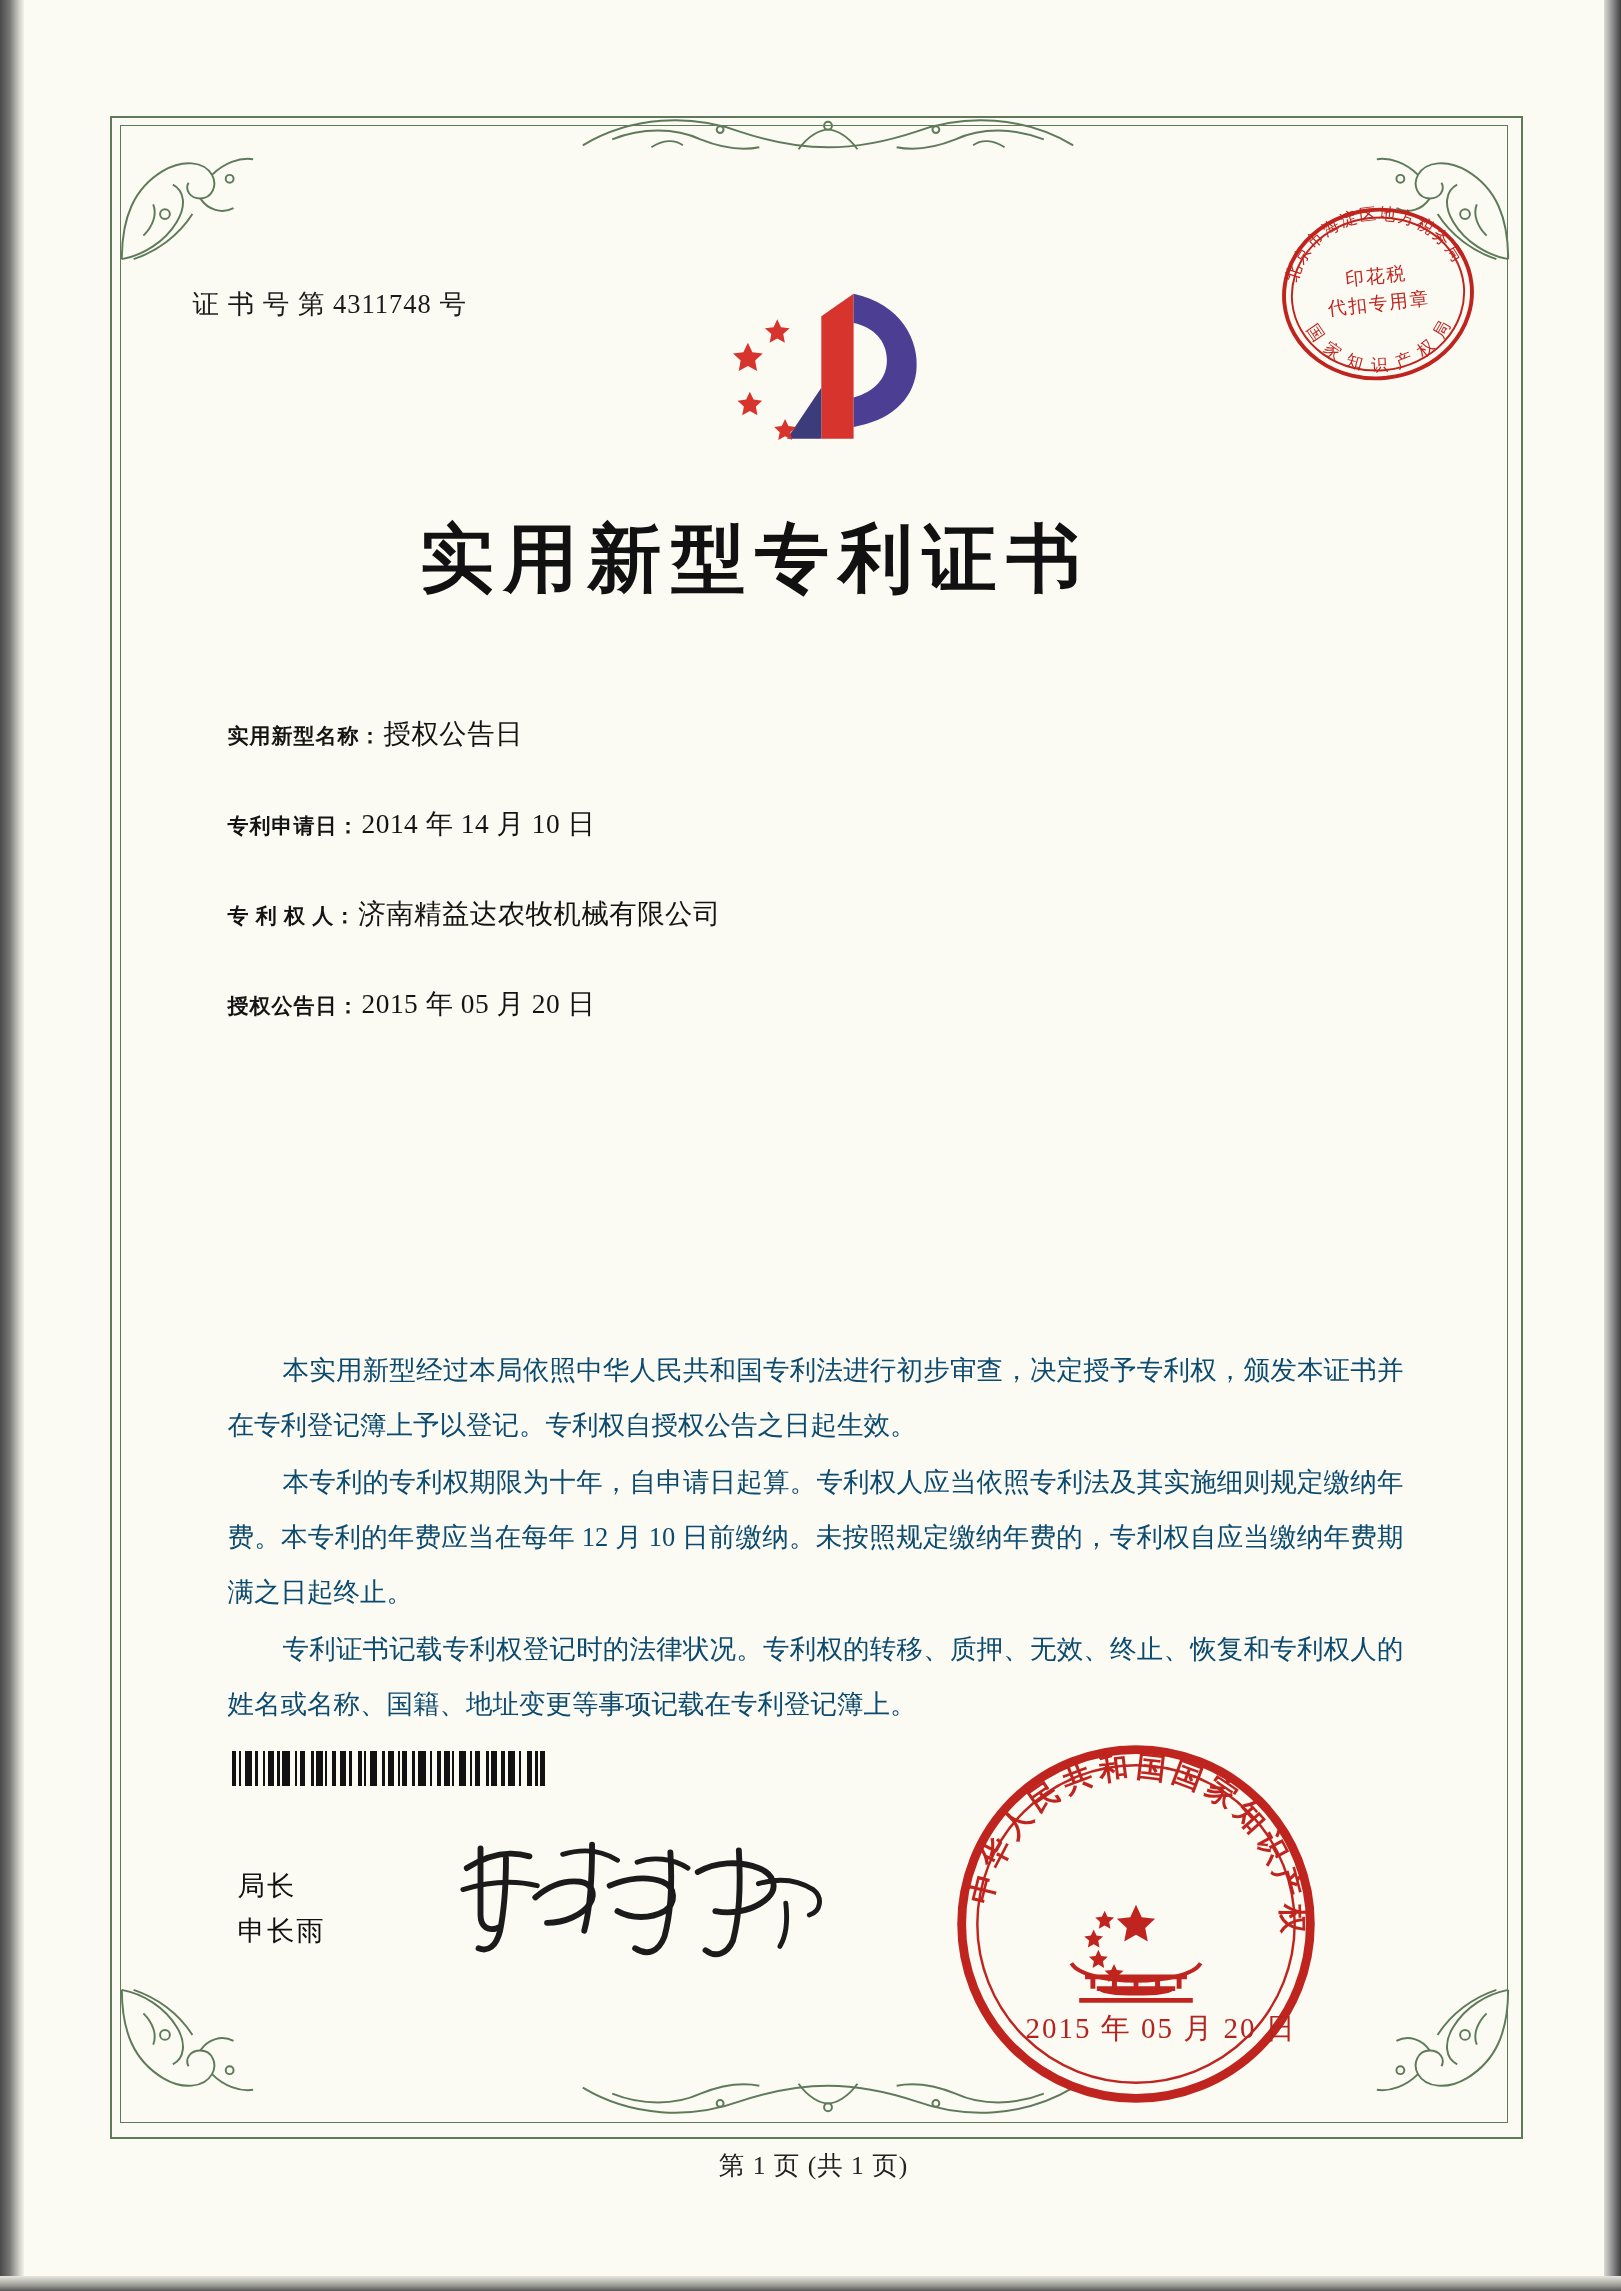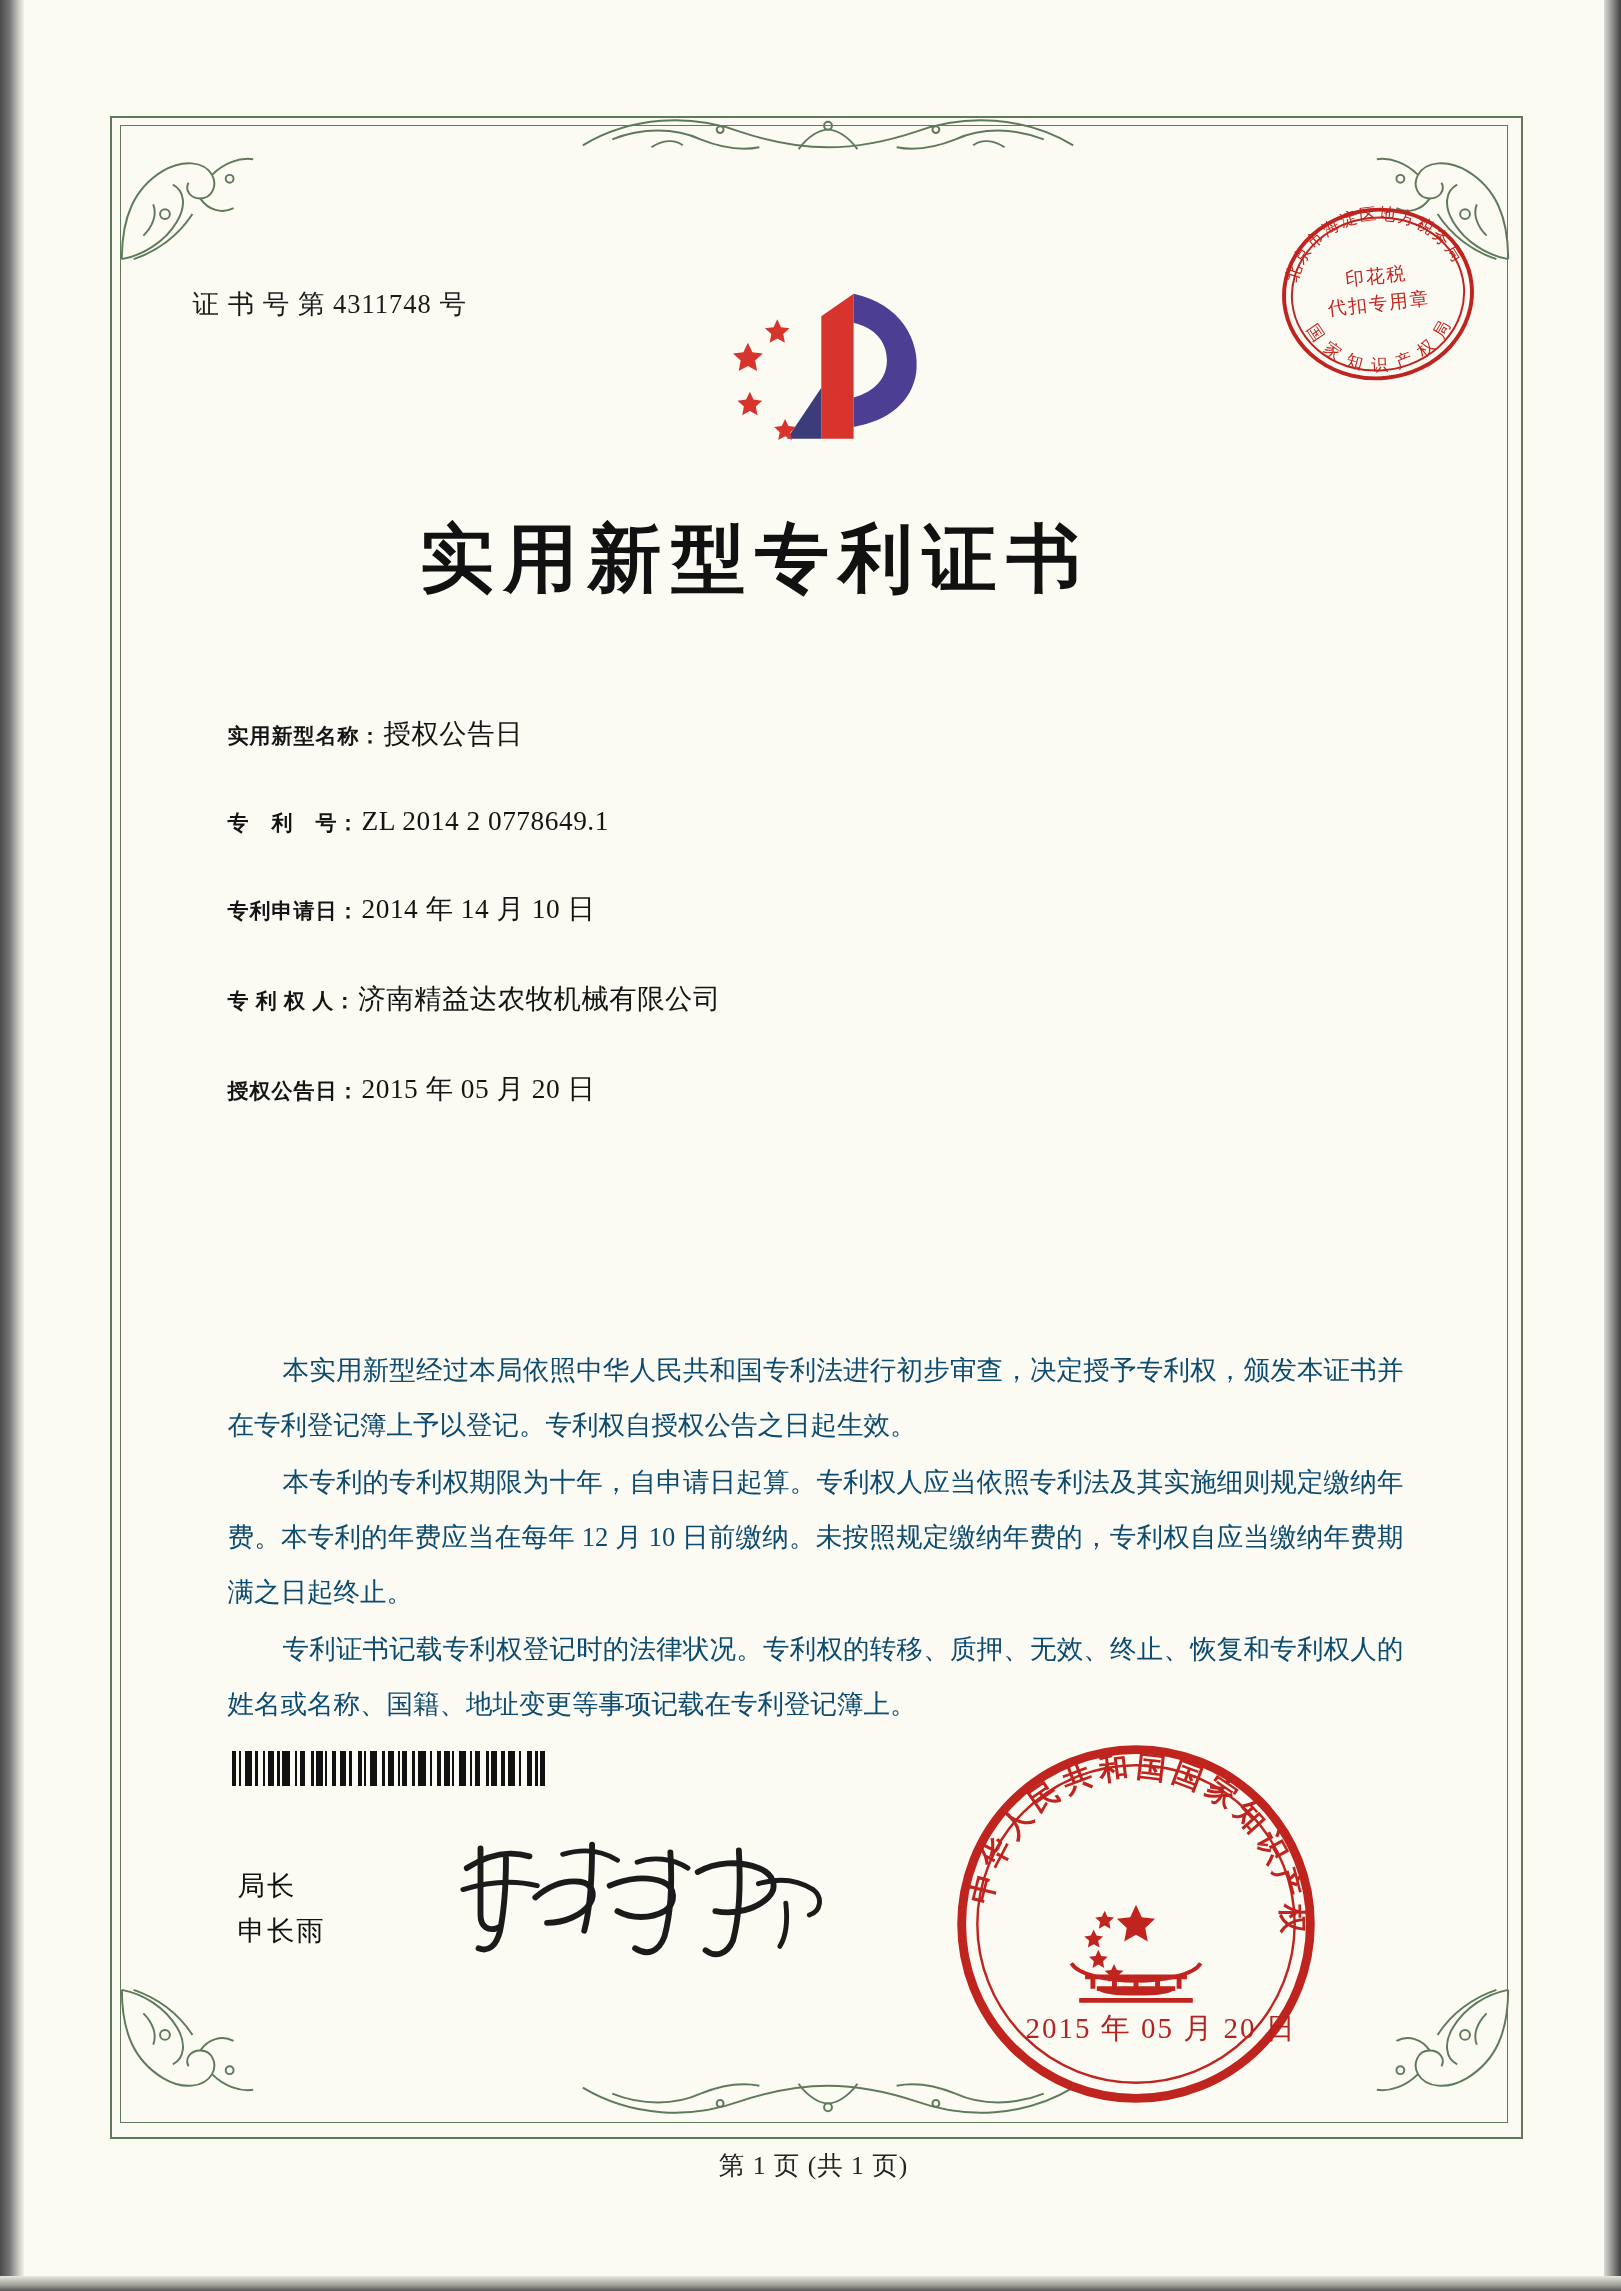--- a/index.html
+++ b/index.html
@@ -328,24 +328,20 @@
         </g>
       </svg>
     </div>
 
     <div class="title">实用新型专利证书</div>
 
     <div class="fields">
       <div class="field-row">
         <span class="field-label">实用新型名称：</span>
         <span class="field-value">授权公告日</span>
-      </div>
-      <div class="field-row">
-        <span class="field-label">专　利　号：</span>
-        <span class="field-value">ZL 2014 2 0778649.1</span>
       </div>
       <div class="field-row">
         <span class="field-label">专利申请日：</span>
         <span class="field-value">2014 年 14 月 10 日</span>
       </div>
       <div class="field-row">
         <span class="field-label">专 利 权 人：</span>
         <span class="field-value">济南精益达农牧机械有限公司</span>
       </div>
       <div class="field-row">

